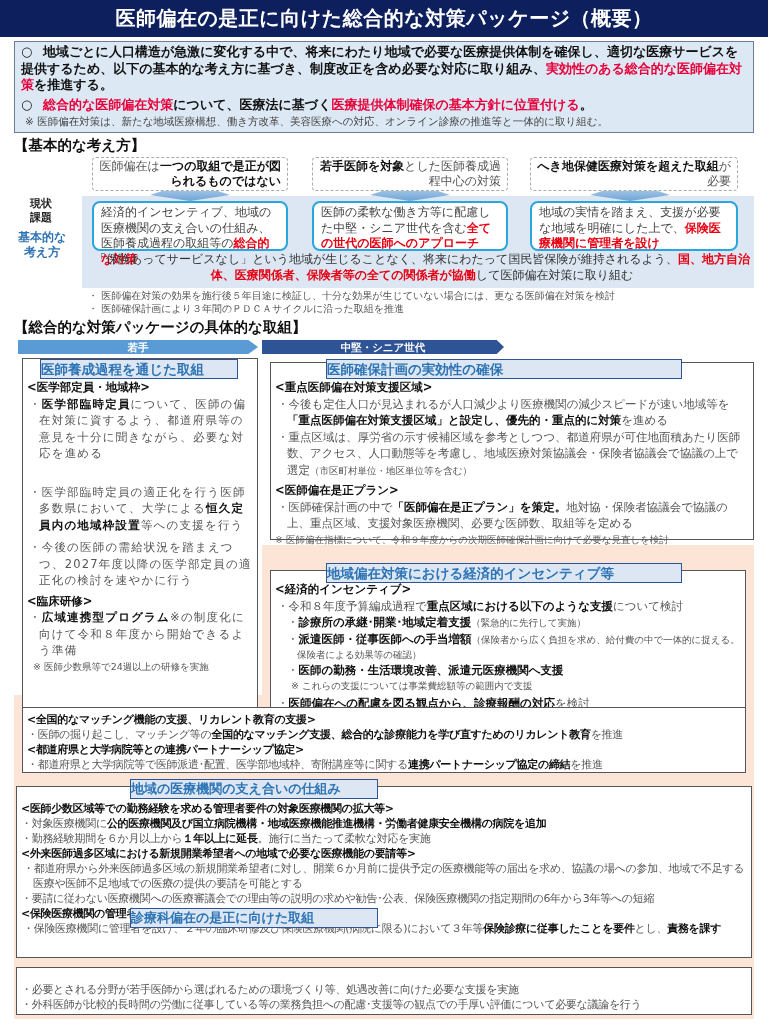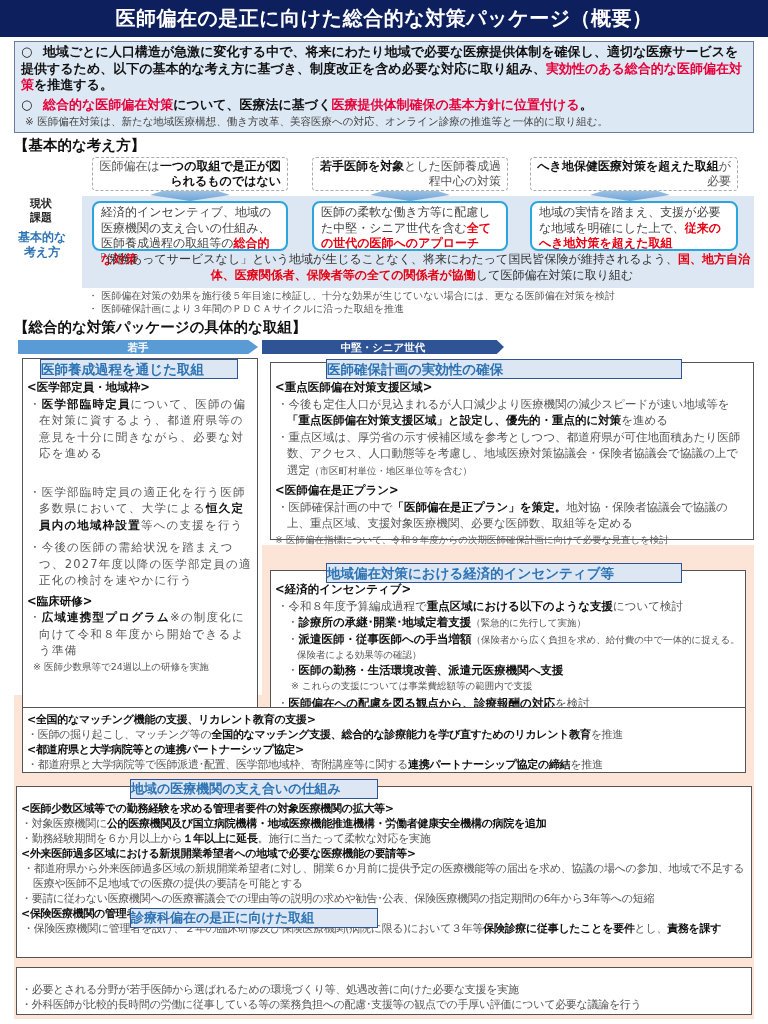--- a/index.html
+++ b/index.html
@@ -88,21 +88,21 @@
 <div class="arrow-down" style="left:370px;top:191px;width:80px"></div>
 <div class="arrow-down" style="left:590px;top:191px;width:80px"></div>
 
 <div class="rbox" style="left:92px;top:201px;width:196px;height:50px">
   <span>経済的インセンティブ、地域の医療機関の支え合いの仕組み、医師養成過程の取組等の</span><span class="rred">総合的な対策</span>
 </div>
 <div class="rbox" style="left:312px;top:201px;width:196px;height:50px">
   <span>医師の柔軟な働き方等に配慮した中堅・シニア世代を含む</span><span class="rred">全ての世代の医師へのアプローチ</span>
 </div>
 <div class="rbox" style="left:530px;top:201px;width:208px;height:50px">
-  <span>地域の実情を踏まえ、支援が必要な地域を明確にした上で、</span><span class="rred">従来のへき地対策を超えた取組</span>
+  <span>地域の実情を踏まえ、支援が必要な地域を明確にした上で、</span><span class="rred">保険医療機関に管理者を設け</span>
 </div>
 
 <div class="kihon-text">
   <span>「保険あってサービスなし」という地域が生じることなく、将来にわたって国民皆保険が維持されるよう、</span><span class="rred">国、地方自治体、医療関係者、保険者等の全ての関係者が協働</span><span>して医師偏在対策に取り組む</span>
 </div>
 
 <div class="kihon-notes">
   <div>・ 医師偏在対策の効果を施行後５年目途に検証し、十分な効果が生じていない場合には、更なる医師偏在対策を検討</div>
   <div>・ 医師確保計画により３年間のＰＤＣＡサイクルに沿った取組を推進</div>
 </div>

